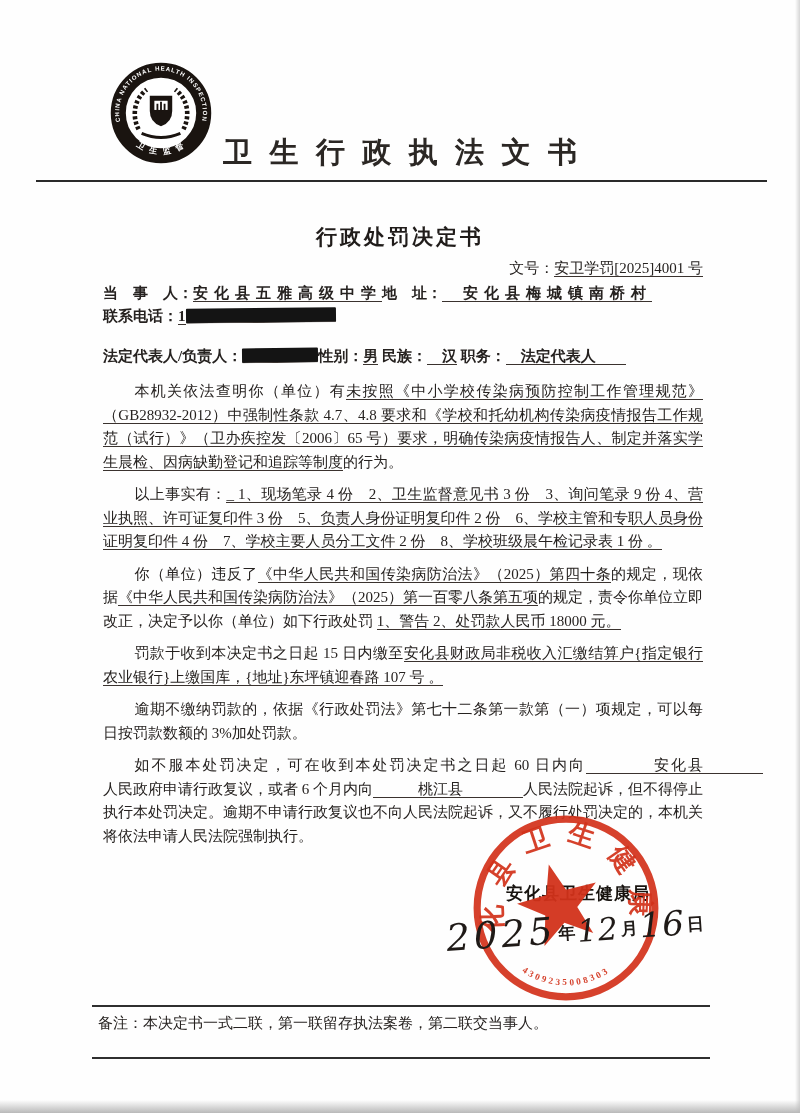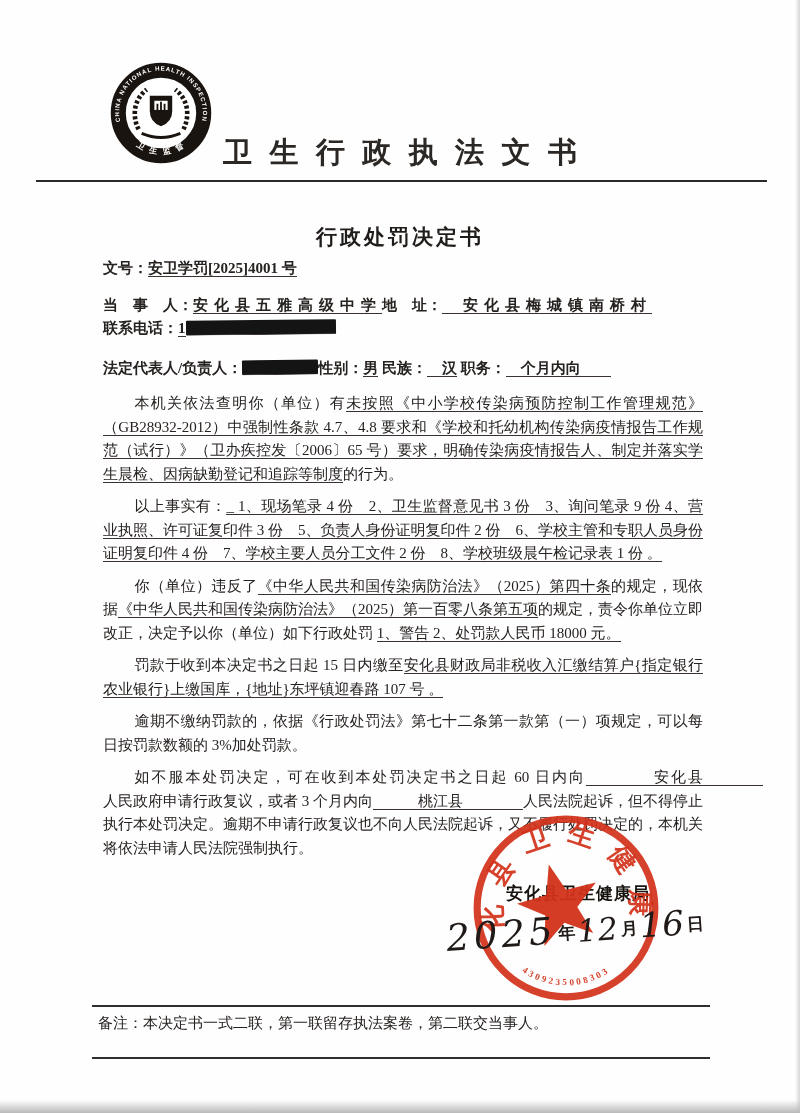--- a/index.html
+++ b/index.html
@@ -16,21 +16,21 @@
   .series-title{position:absolute;top:133px;left:0;width:100%;text-align:center;
         font-size:29px;font-weight:600;letter-spacing:0.60em;text-indent:0.60em;color:#2b2724;}
   .rule{position:absolute;top:180px;left:36px;right:33px;border-top:2px solid #2a2a2a;}
 
   .doc-title{position:absolute;top:223px;left:0;width:100%;text-align:center;
         font-size:21px;font-weight:700;letter-spacing:3px;color:#201c1a;}
 
   .content{position:absolute;left:103px;top:257px;width:600px;
         font-size:15px;line-height:23.5px;text-align:justify;}
   .para{margin:0 0 9px 0;}
-  .para.right{margin-bottom:13px;font-weight:bold;}
+  .para.right{text-align:right;margin-bottom:1px;}
   .para.nogap{margin-bottom:0;font-weight:bold;}
   .para.mt16{margin-top:16px;}
   .para.mt12{margin-top:12px;}
   .para.indent{text-indent:2.1em;}
   .u{border-bottom:1px solid #3a322e;padding-bottom:0px;}
   .sp{letter-spacing:0.40em;}
   .redact{display:inline-block;height:14px;background:#141414;border-radius:1px;
         vertical-align:-2px;transform:rotate(-0.6deg);}
 
   
@@ -81,29 +81,29 @@
   <div class="series-title">卫生行政执法文书</div>
   <div class="rule"></div>
 
   <div class="doc-title">行政处罚决定书</div>
 
   <div class="content">
     <div>
         <p class="para right"><span class="">文号：</span><span class="u">安卫学罚[2025]4001 号</span></p>
         <p class="para nogap"><span class="">当　事　人：</span><span class="u sp">安化县五雅高级中学</span><span class="">地　址：</span><span class="u sp">　安化县梅城镇南桥村</span></p>
         <p class="para nogap"><span class="">联系电话：</span><span class="u">1</span><span class="redact u" style="width: 150px;"></span></p>
-        <p class="para mt16 nogap"><span class="">法定代表人/负责人：</span><span class="redact u" style="width: 76px;"></span><span class="">性别：</span><span class="u">男</span><span class=""> 民族：</span><span class="u">　汉</span><span class=""> 职务：</span><span class="u">　个月内向　　</span></p>
+        <p class="para mt16 nogap"><span class="">法定代表人/负责人：</span><span class="redact u" style="width: 76px;"></span><span class="">性别：</span><span class="u">男</span><span class=""> 民族：</span><span class="u">　汉</span><span class=""> 职务：</span><span class="u">　法定代表人　　</span></p>
       </div>
     <div>
         <p class="para indent mt12"><span class="">本机关依法查明你（单位）有</span><span class="u">未按照《中小学校传染病预防控制工作管理规范》（GB28932-2012）中强制性条款 4.7、4.8 要求和《学校和托幼机构传染病疫情报告工作规范（试行）》（卫办疾控发〔2006〕65 号）要求，明确传染病疫情报告人、制定并落实学生晨检、因病缺勤登记和追踪等制度</span><span class="">的行为。</span></p>
         <p class="para indent"><span class="">以上事实有：</span><span class="u">_ 1、现场笔录 4 份　2、卫生监督意见书 3 份　3、询问笔录 9 份 4、营业执照、许可证复印件 3 份　5、负责人身份证明复印件 2 份　6、学校主管和专职人员身份证明复印件 4 份　7、学校主要人员分工文件 2 份　8、学校班级晨午检记录表 1 份 。</span></p>
         <p class="para indent"><span class="">你（单位）违反了</span><span class="u">《中华人民共和国传染病防治法》（2025）第四十条</span><span class="">的规定，现依据</span><span class="u">《中华人民共和国传染病防治法》（2025）第一百零八条第五项</span><span class="">的规定，责令你单位立即改正，决定予以你（单位）如下行政处罚 </span><span class="u">1、警告 2、处罚款人民币 18000 元。</span></p>
         <p class="para indent"><span class="">罚款于收到本决定书之日起 15 日内缴至</span><span class="u">安化县财政局非税收入汇缴结算户{指定银行农业银行}上缴国库，{地址}东坪镇迎春路 107 号 。</span></p>
         <p class="para indent"><span class="">逾期不缴纳罚款的，依据《行政处罚法》第七十二条第一款第（一）项规定，可以每日按罚款数额的 3%加处罚款。</span></p>
-        <p class="para indent"><span class="">如不服本处罚决定，可在收到本处罚决定书之日起 60 日内向</span><span class="u">　　　　安化县　　　　</span><span class="">人民政府申请行政复议，或者 3 个月内向</span><span class="u">　　　桃江县　　　　</span><span class="">人民法院起诉，但不得停止执行本处罚决定。逾期不申请行政复议也不向人民法院起诉，又不履行处罚决定的，本机关将依法申请人民法院强制执行。</span></p>
+        <p class="para indent"><span class="">如不服本处罚决定，可在收到本处罚决定书之日起 60 日内向</span><span class="u">　　　　安化县　　　　</span><span class="">人民政府申请行政复议，或者 6 个月内向</span><span class="u">　　　桃江县　　　　</span><span class="">人民法院起诉，但不得停止执行本处罚决定。逾期不申请行政复议也不向人民法院起诉，又不履行处罚决定的，本机关将依法申请人民法院强制执行。</span></p>
       </div>
   </div>
 
   <div class="seal">
     <div class="agency">安化县卫生健康局</div>
     <svg viewBox="0 0 188 188" width="192" height="192">
       <circle cx="94" cy="94" r="87" fill="none" stroke="#d2311a" stroke-width="7" opacity="0.92"></circle>
       <defs>
         <path id="sealTop" d="M 33.9 115.9 A 64 64 0 1 1 154.1 115.9"></path>
         <path id="sealBot" d="M 28.3 132.0 A 76 76 0 0 0 159.7 132.0"></path>

